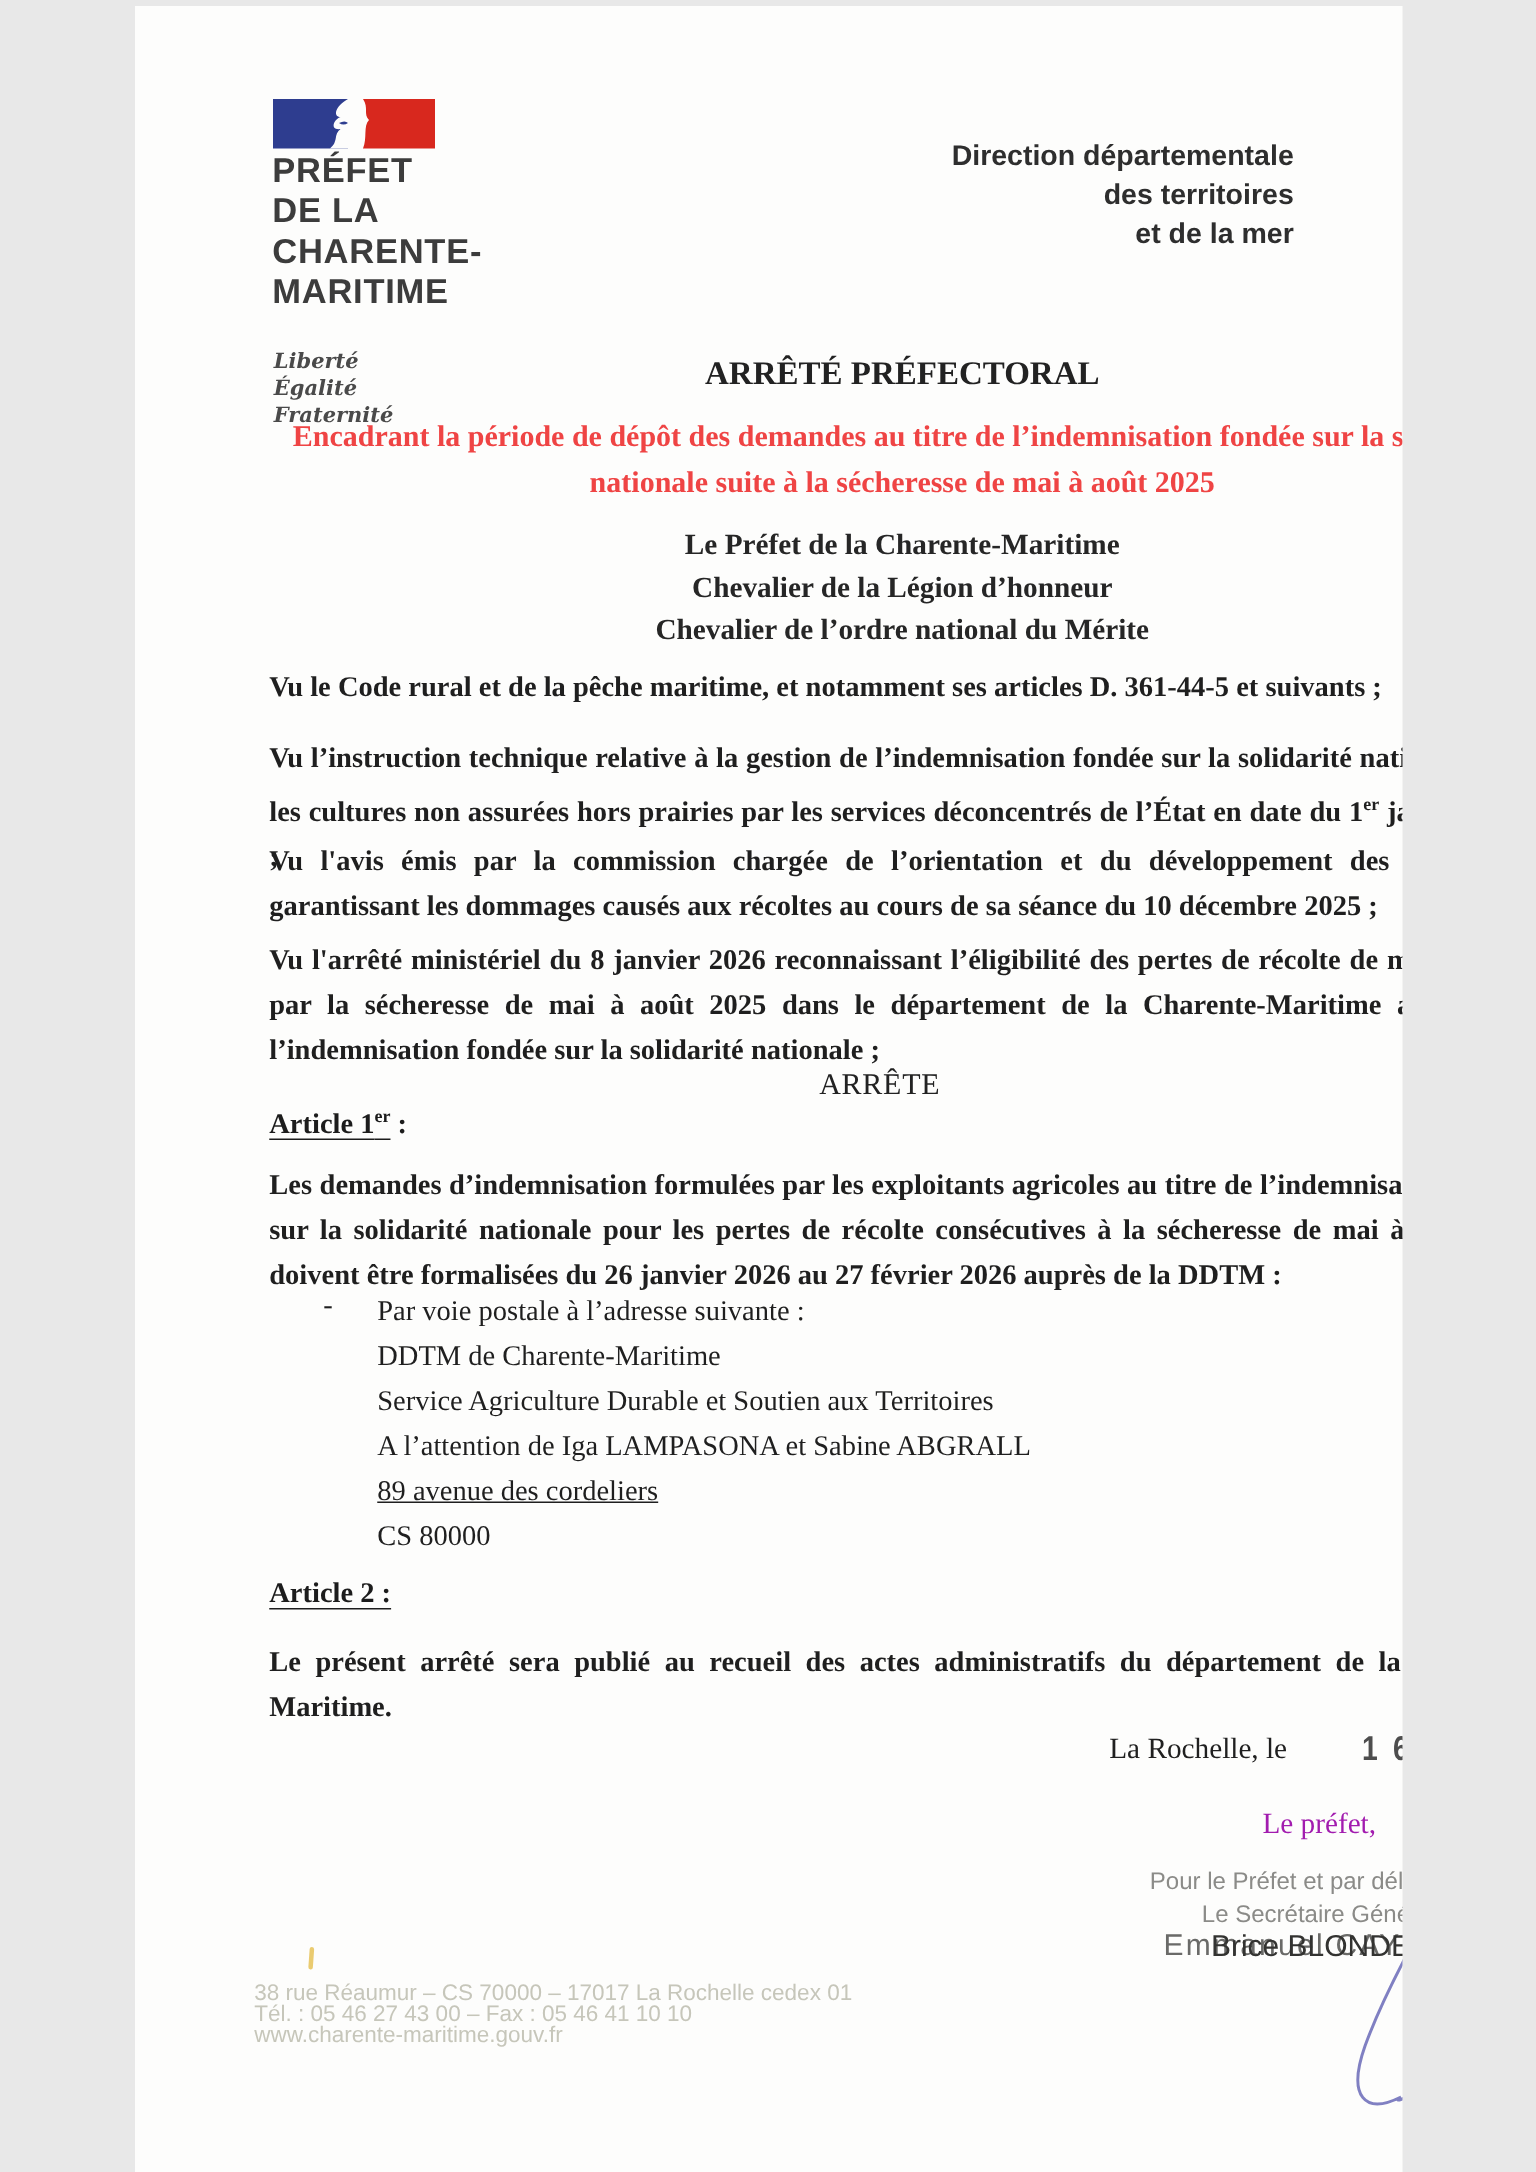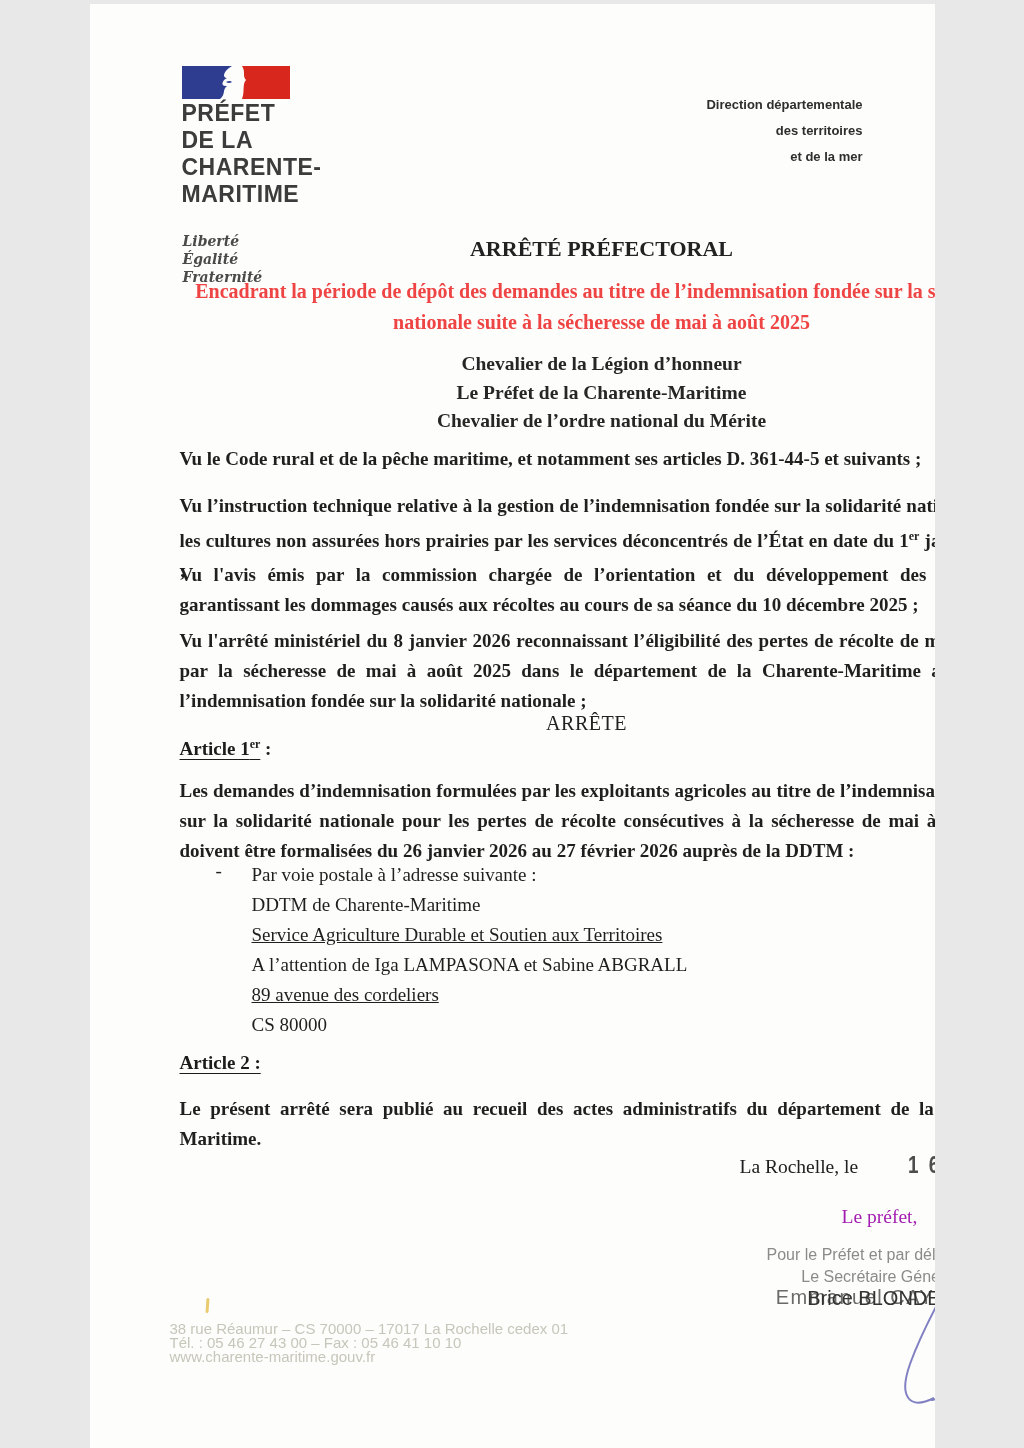--- a/index.html
+++ b/index.html
@@ -23,21 +23,21 @@
   .logo-motto{
     position:absolute;left:93px;top:228px;
     font-family:"DejaVu Serif", serif;
     font-style:italic;font-weight:700;
     font-size:14px;line-height:18px;color:#4a4a4a;
   }
   .header-right{
     position:absolute;right:72px;top:88px;
     text-align:right;
     font-family:"Liberation Sans", sans-serif;
-    font-weight:700;font-size:13px;line-height:26px;color:#2e2e2e;
+    font-weight:700;font-size:19px;line-height:26px;color:#2e2e2e;
   }
   
   .doc-title{
     position:absolute;left:90px;top:232px;width:844px;
     text-align:center;font-weight:700;font-size:22px;color:#222;
   }
   .doc-subtitle{
     position:absolute;left:82px;top:272px;width:860px;
     text-align:center;font-weight:700;font-size:20px;line-height:31px;color:#ef4444;
   }
@@ -122,43 +122,43 @@
   <div class="header-right">
     <div>Direction départementale</div>
     <div>des territoires</div>
     <div>et de la mer</div>
   </div>
 
   <div class="doc-title">ARRÊTÉ PRÉFECTORAL</div>
   <div class="doc-subtitle">Encadrant la période de dépôt des demandes au titre de l’indemnisation fondée sur la solidarité nationale suite à la sécheresse de mai à août 2025</div>
 
   <div class="authority">
+    <div>Le Préfet de la Charente-Maritime</div>
     <div>Chevalier de la Légion d’honneur</div>
-    <div>Le Préfet de la Charente-Maritime</div>
     <div>Chevalier de l’ordre national du Mérite</div>
   </div>
 
   <div class="para" style="top:440px;">Vu le Code rural et de la pêche maritime, et notamment ses articles D. 361-44-5 et suivants ;</div>
 
   <div class="para" style="top:487px;"><span>Vu l’instruction technique relative à la gestion de l’indemnisation fondée sur la solidarité nationale pour les cultures non assurées hors prairies par les services déconcentrés de l’État en date du 1</span><sup style="font-size:12px;">er</sup><span> janvier 2024 ;</span></div>
 
   <div class="para" style="top:556px;">Vu l'avis émis par la commission chargée de l’orientation et du développement des assurances garantissant les dommages causés aux récoltes au cours de sa séance du 10 décembre 2025 ;</div>
 
   <div class="para" style="top:622px;">Vu l'arrêté ministériel du 8 janvier 2026 reconnaissant l’éligibilité des pertes de récolte de miel causées par la sécheresse de mai à août 2025 dans le département de la Charente-Maritime au titre de l’indemnisation fondée sur la solidarité nationale ;</div>
 
   <div class="center-word" style="top:708px;">ARRÊTE</div>
 
   <div class="article-head" style="top:733px;"><span class="lbl"><span>Article 1</span><sup>er</sup></span><span> :</span></div>
 
   <div class="para" style="top:772px;">Les demandes d’indemnisation formulées par les exploitants agricoles au titre de l’indemnisation fondée sur la solidarité nationale pour les pertes de récolte consécutives à la sécheresse de mai à août 2025 doivent être formalisées du 26 janvier 2026 au 27 février 2026 auprès de la DDTM :</div>
 
   <div class="bullet-row" style="top:856px;">-</div>
   <div class="addr" style="top:856px;">Par voie postale à l’adresse suivante :</div>
   <div class="addr" style="top:886px;">DDTM de Charente-Maritime</div>
-  <div class="addr" style="top:916px;text-decoration:underline;">Service Agriculture Durable et Soutien aux Territoires</div>
+  <div class="addr" style="top:916px;">Service Agriculture Durable et Soutien aux Territoires</div>
   <div class="addr" style="top:946px;">A l’attention de Iga LAMPASONA et Sabine ABGRALL</div>
   <div class="addr" style="top:976px;text-decoration:underline;">89 avenue des cordeliers</div>
   <div class="addr" style="top:1006px;">CS 80000</div>
 
   <div class="article-head" style="top:1048px;"><span class="lbl">Article 2 :</span></div>
 
   <div class="para" style="top:1090px;">Le présent arrêté sera publié au recueil des actes administratifs du département de la Charente-Maritime.</div>
 
   <div class="place-line">La Rochelle, le</div>
   <div class="date-stamp">1 6 JAN. 2026</div>

